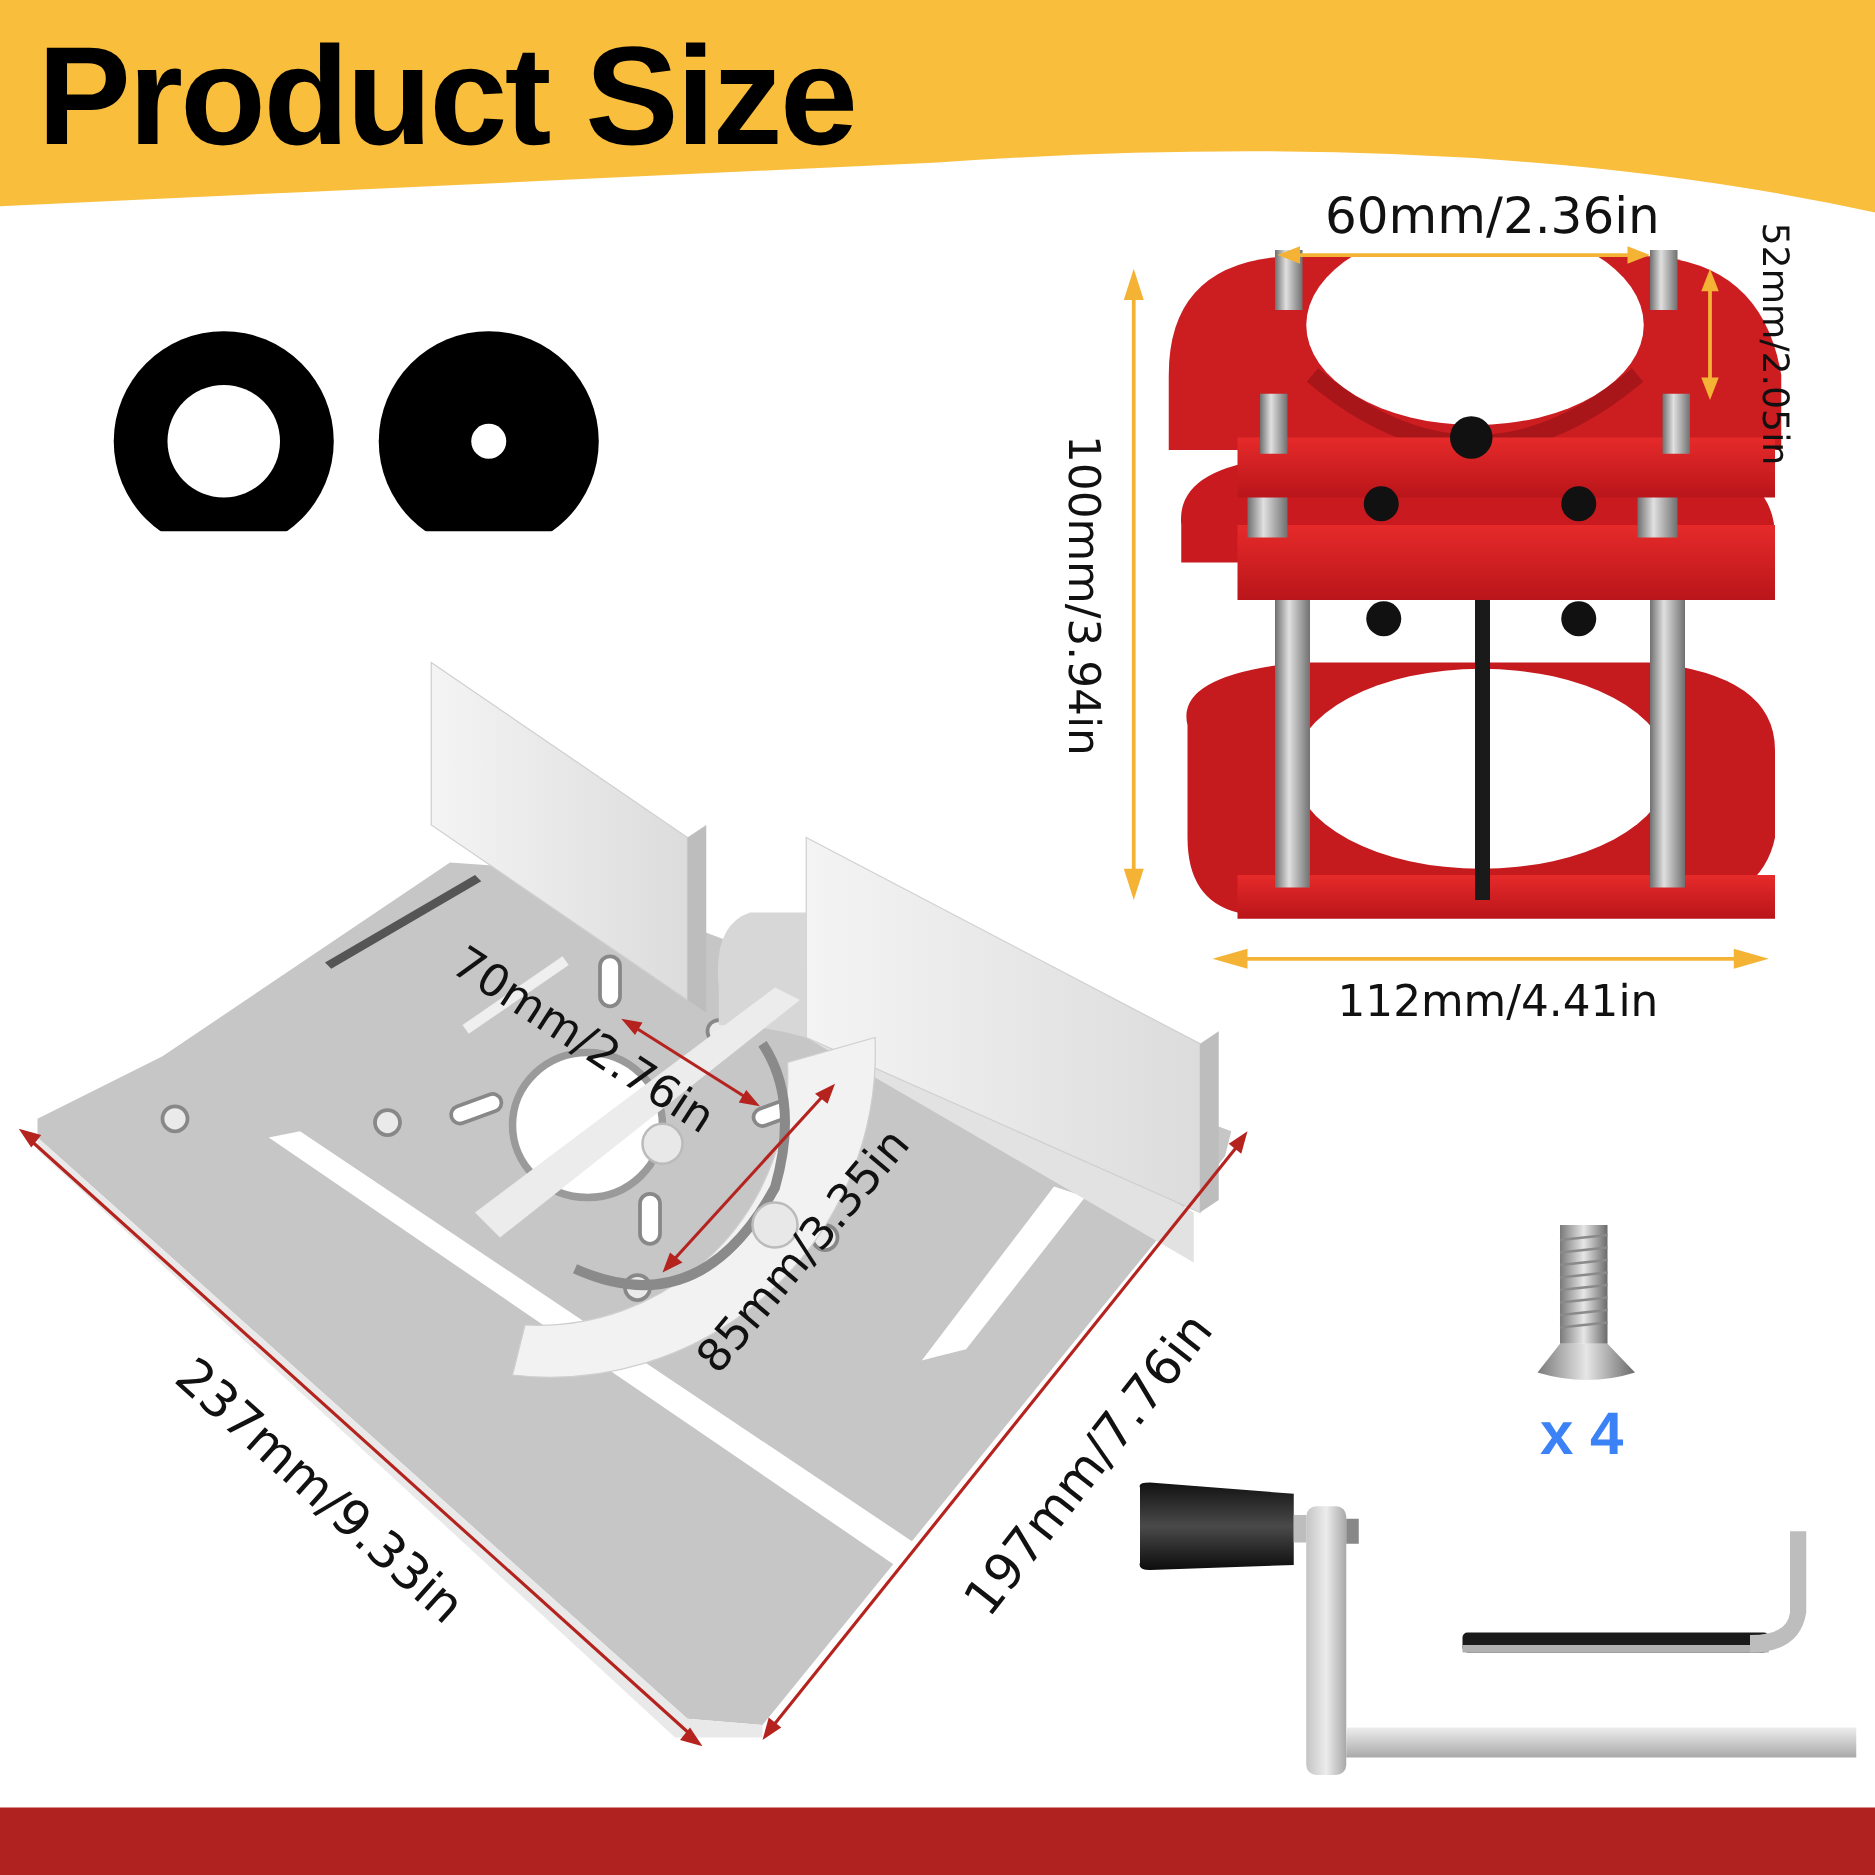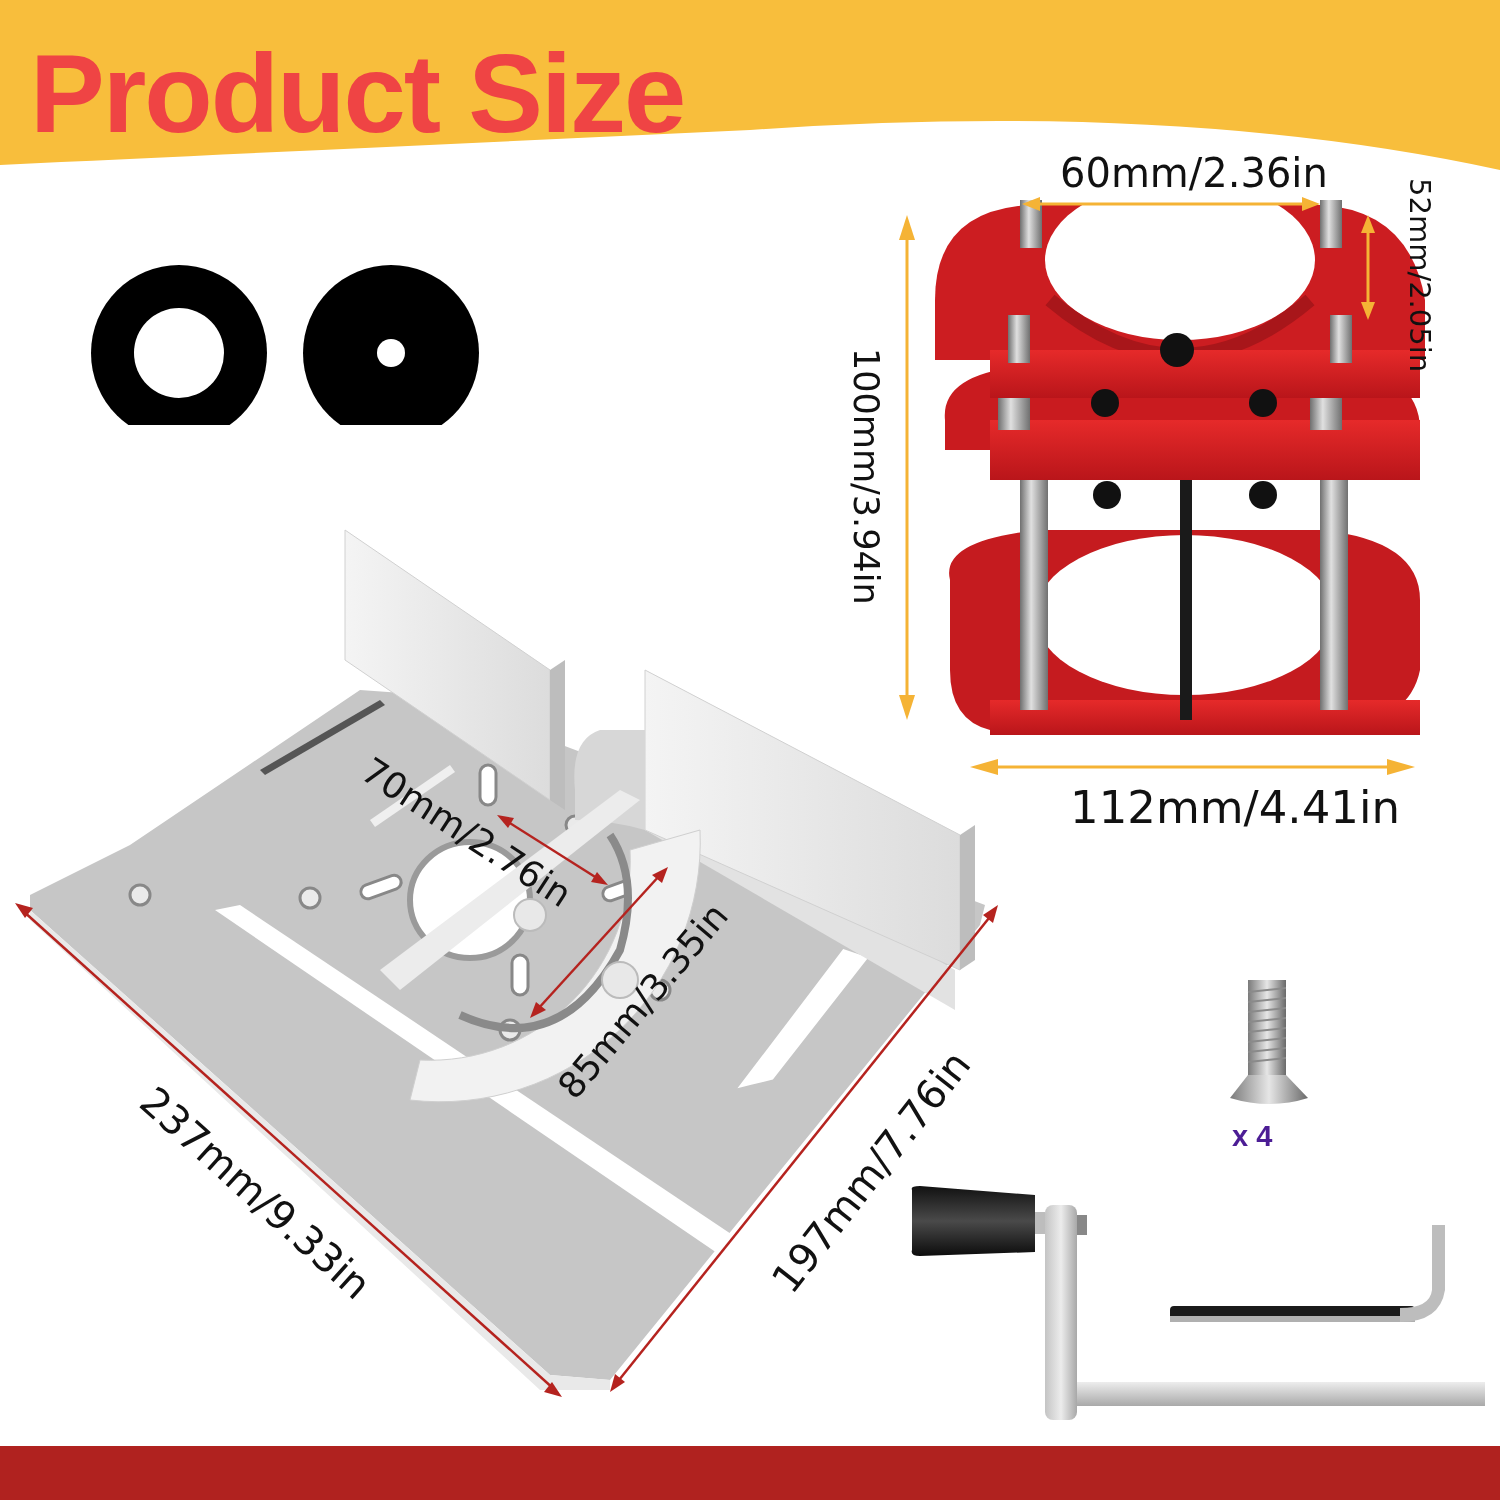--- a/index.html
+++ b/index.html
@@ -1,21 +1,21 @@
 <!DOCTYPE html>
 <html><head>
 <meta charset="utf-8">
 <style>
   html, body { margin:0; padding:0; }
   body { width:1500px; height:1500px; position:relative; overflow:hidden; background:#ffffff; font-family:"DejaVu Sans", sans-serif; }
   .abs { position:absolute; }
   .banner-svg { position:absolute; left:0; top:0; }
-  .title { position:absolute; left:30px; top:19px; font-family:"Liberation Sans", sans-serif; font-weight:bold; font-size:112px; color:#ef4444; letter-spacing:-2px; line-height:150px; }
+  .title { position:absolute; left:30px; top:2px; font-family:"Liberation Sans", sans-serif; font-weight:bold; font-size:112px; color:#000000; letter-spacing:-2px; line-height:150px; }
   .dim { position:absolute; font-family:"DejaVu Sans", sans-serif; color:#111; white-space:nowrap; line-height:1; }
-  .qty { position:absolute; font-family:"Liberation Sans", sans-serif; font-weight:bold; color:#4c1d95; font-size:29px; }
+  .qty { position:absolute; font-family:"Liberation Sans", sans-serif; font-weight:bold; color:#3b82f6; font-size:48px; }
   .footer { position:absolute; left:0; top:1446px; width:1500px; height:54px; }
 </style>
 </head>
 <body>
 
 <svg class="banner-svg" width="1500" height="220">
   <path d="M0,0 H1500 V170 Q1180,100 750,130 Q320,150 0,165 Z" fill="#f8be3c"></path>
 </svg>
 <div class="title">Product Size</div>
 
@@ -83,21 +83,21 @@
     <polygon points="57,65 49,90 65,90" stroke="none"></polygon>
       <polygon points="57,570 49,545 65,545" stroke="none"></polygon>
     <line x1="135" y1="617" x2="555" y2="617"></line>
     <polygon points="120,617 148,609 148,625" stroke="none"></polygon>
       <polygon points="565,617 537,609 537,625" stroke="none"></polygon>
   </g>
 </svg>
 <div class="dim" style="left:1060px;top:153px;font-size:40px">60mm/2.36in</div>
 <div class="dim" style="left:1406px;top:178px;font-size:29px;transform-origin:0 0;transform:translate(28px,0) rotate(90deg)">52mm/2.05in</div>
 <div class="dim" style="left:847px;top:348px;font-size:35px;transform-origin:0 0;transform:translate(36px,0) rotate(90deg)">100mm/3.94in</div>
-<div class="dim" style="left:1070px;top:785px;font-size:45px">112mm/4.41in</div>
+<div class="dim" style="left:1070px;top:785px;font-size:35px">112mm/4.41in</div>
 
 <svg class="abs" style="left:0;top:500px" width="1010" height="900">
   <defs>
     <linearGradient id="fence" x1="0" x2="1">
       <stop offset="0" stop-color="#f4f4f4"></stop>
         <stop offset="1" stop-color="#dcdcdc"></stop>
     </linearGradient>
   </defs>
 
   <polygon points="30,395 130,345 360,190 430,195 985,405 980,425 610,880 550,875 30,410" fill="#c6c6c6"></polygon>

